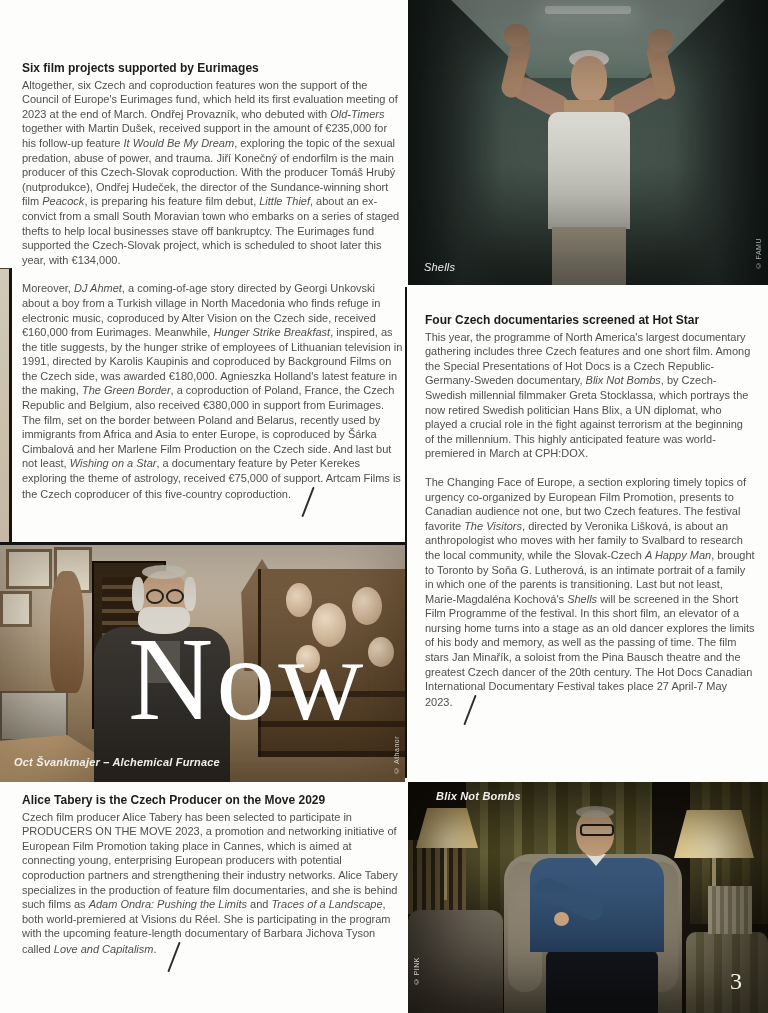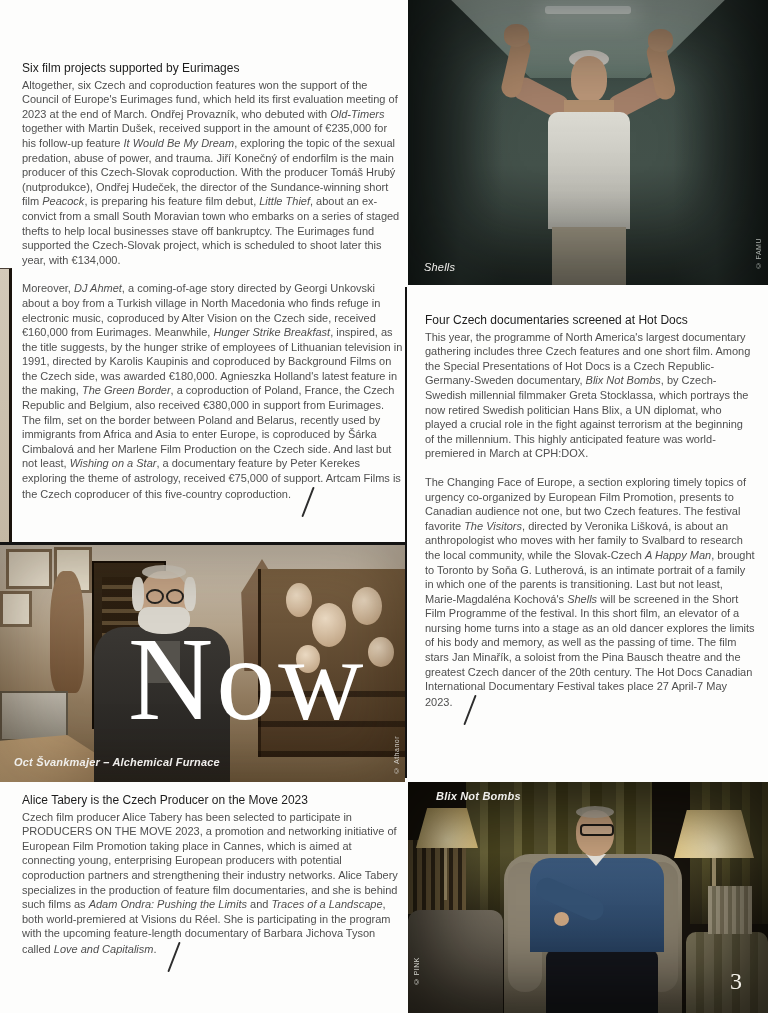--- a/index.html
+++ b/index.html
@@ -1,20 +1,20 @@
 <!DOCTYPE html>
 <html><head>
 <meta charset="utf-8">
 <style>
   html,body{margin:0;padding:0;}
   .page{position:relative;width:768px;height:1013px;background:#fdfdfc;font-family:"Liberation Sans",sans-serif;overflow:hidden;}
 
   
   .article{position:absolute;}
-  .art-heading{font-size:12px;font-weight:normal;color:#1c1c1c;line-height:14.6px;margin:0 0 2px 0;}
+  .art-heading{font-size:12px;font-weight:bold;color:#1c1c1c;line-height:14.6px;margin:0 0 2px 0;}
   .body-text{font-size:11px;line-height:14.6px;color:#4f4f4f;}
   .body-text p{margin:0 0 14px 0;}
   .body-text i{font-style:italic;}
   .slash{display:inline-block;width:2px;height:32px;background:#2d2d2d;transform:rotate(21deg);margin-left:16px;vertical-align:-20px;border-radius:1px;}
 
   
   .col-rule{position:absolute;left:405px;top:287px;width:2px;height:491px;background:#121212;}
   .edge-strip{position:absolute;left:0;top:268px;width:9px;height:274px;background:linear-gradient(180deg,#d3c9b9,#c4b8a4);border-right:3px solid #1a130c;border-top:1px solid #4a4036;}
 
   
@@ -146,21 +146,21 @@
     <div class="shape sv-beard"></div>
     <div class="shape sv-glass-l"></div>
     <div class="shape sv-glass-r"></div>
     <div class="shape sv-vignette"></div>
     <div class="now-text">Now</div>
     <div class="caption">Oct Švankmajer – Alchemical Furnace</div>
     <div class="credit">© Athanor</div>
   </div>
 
   <div class="article" style="left:22px;top:793px;width:381px;">
-    <h2 class="art-heading">Alice Tabery is the Czech Producer on the Move 2023</h2>
+    <h2 class="art-heading">Alice Tabery is the Czech Producer on the Move 2029</h2>
     <div class="body-text">
       <p><span>Czech film producer Alice Tabery has been selected to participate in PRODUCERS ON THE MOVE 2023, a promotion and networking initiative of European Film Promotion taking place in Cannes, which is aimed at connecting young, enterprising European producers with potential coproduction partners and strengthening their industry networks. Alice Tabery specializes in the production of feature film documentaries, and she is behind such films as <i>Adam Ondra: Pushing the Limits</i> and <i>Traces of a Landscape</i>, both world-premiered at Visions du Réel. She is participating in the program with the upcoming feature-length documentary of Barbara Jichova Tyson called <i>Love and Capitalism</i>.</span><span class="slash"></span></p>
     </div>
   </div>
 
   <div class="photo ph-shells">
     <div class="shape el-wall-l"></div>
     <div class="shape el-wall-r"></div>
     <div class="shape el-ceiling"></div>
     <div class="shape el-light"></div>
@@ -174,21 +174,21 @@
     <div class="shape el-head"></div>
     <div class="shape el-chest"></div>
     <div class="shape el-tank"></div>
     <div class="shape el-pants"></div>
     <div class="shape el-vignette"></div>
     <div class="caption">Shells</div>
     <div class="credit">© FAMU</div>
   </div>
 
   <div class="article" style="left:425px;top:313px;width:330px;">
-    <h2 class="art-heading">Four Czech documentaries screened at Hot Docs</h2>
+    <h2 class="art-heading">Four Czech documentaries screened at Hot Star</h2>
     <div class="body-text">
       <p><span>This year, the programme of North America's largest documentary gathering includes three Czech features and one short film. Among the Special Presentations of Hot Docs is a Czech Republic-Germany-Sweden documentary, <i>Blix Not Bombs</i>, by Czech-Swedish millennial filmmaker Greta Stocklassa, which portrays the now retired Swedish politician Hans Blix, a UN diplomat, who played a crucial role in the fight against terrorism at the beginning of the millennium. This highly anticipated feature was world-premiered in March at CPH:DOX.</span></p>
       <p><span>The Changing Face of Europe, a section exploring timely topics of urgency co-organized by European Film Promotion, presents to Canadian audience not one, but two Czech features. The festival favorite <i>The Visitors</i>, directed by Veronika Lišková, is about an anthropologist who moves with her family to Svalbard to research the local community, while the Slovak-Czech <i>A Happy Man</i>, brought to Toronto by Soňa G. Lutherová, is an intimate portrait of a family in which one of the parents is transitioning. Last but not least, Marie-Magdaléna Kochová's <i>Shells</i> will be screened in the Short Film Programme of the festival. In this short film, an elevator of a nursing home turns into a stage as an old dancer explores the limits of his body and memory, as well as the passing of time. The film stars Jan Minařík, a soloist from the Pina Bausch theatre and the greatest Czech dancer of the 20th century. The Hot Docs Canadian International Documentary Festival takes place 27 April-7 May 2023.</span><span class="slash"></span></p>
     </div>
   </div>
 
   <div class="photo ph-blix">
     <div class="shape bx-curtain"></div>
     <div class="shape bx-curtain-r"></div>
     <div class="shape bx-curtain-fade"></div>

